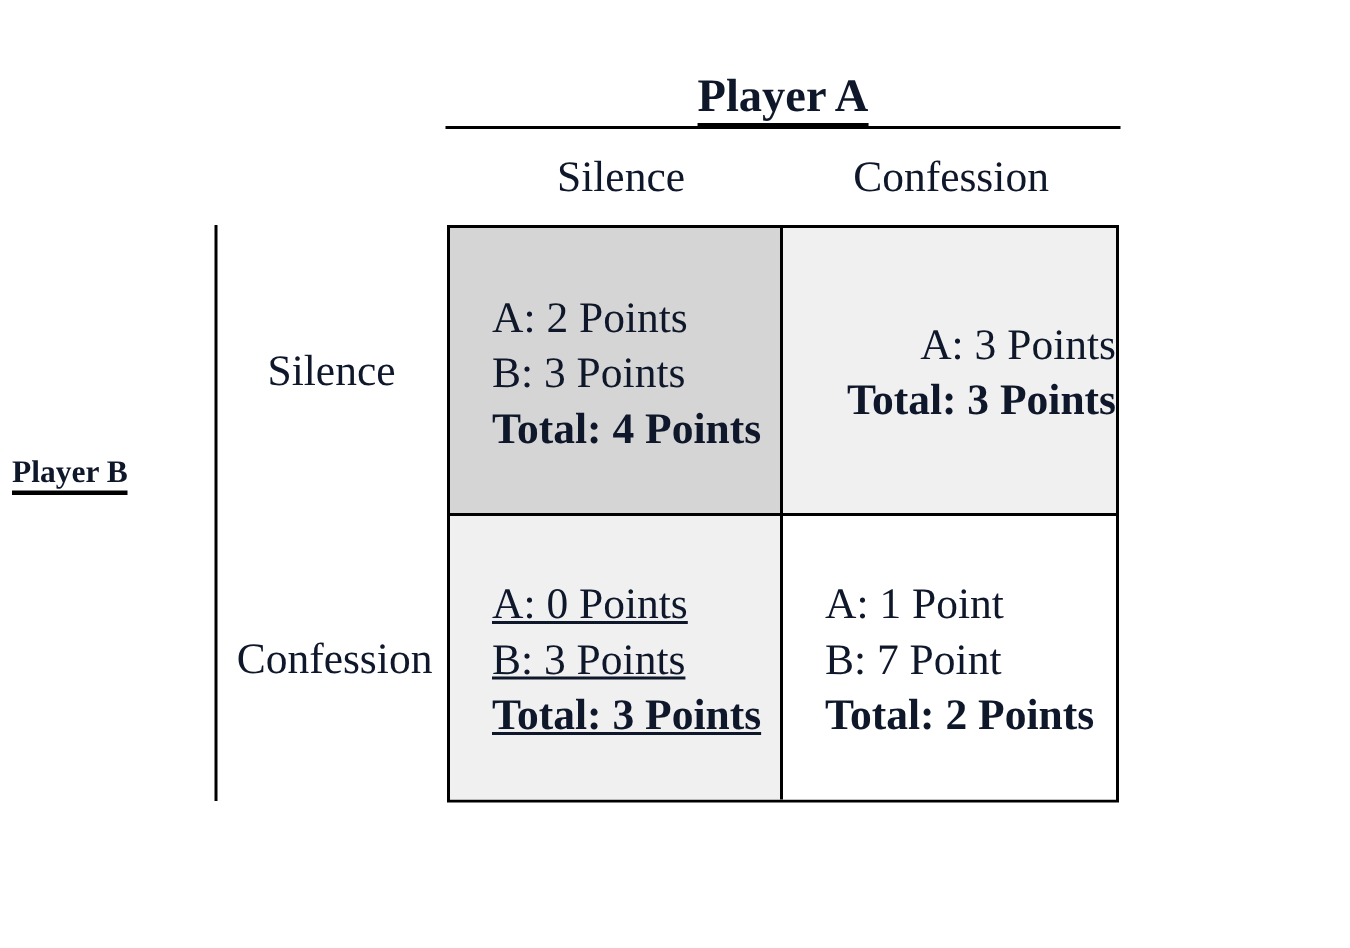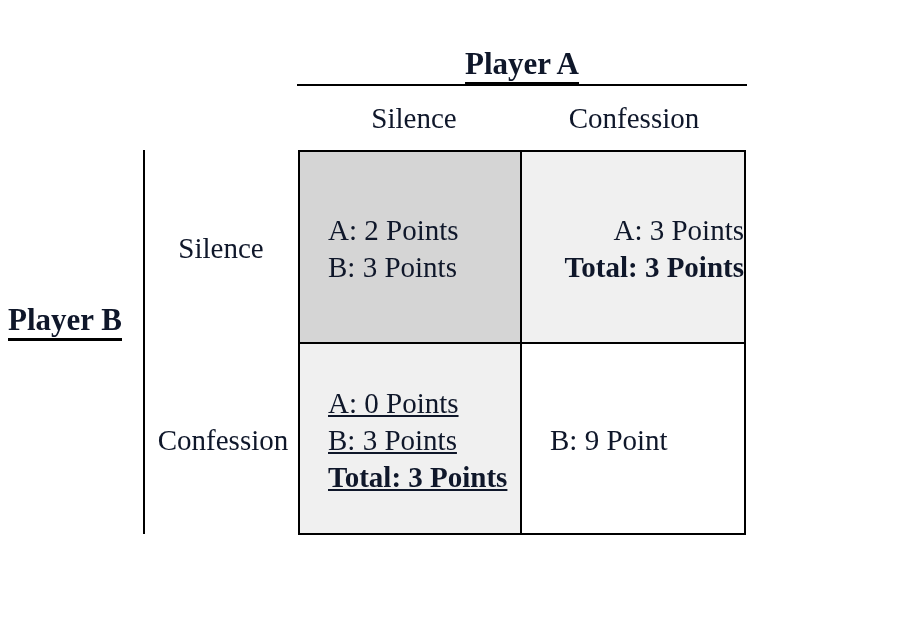--- a/index.html
+++ b/index.html
@@ -48,21 +48,21 @@
     font-size: 29px;
     white-space: nowrap;
   }
   .col-header-0 { left: 414px; }
   .col-header-1 { left: 634px; }
   
   .title-b {
     position: absolute;
     left: 8px;
     top: 303px;
-    font-size: 31px;
+    font-size: 21px;
     font-weight: bold;
     line-height: 1.1;
   }
   .left-rule {
     position: absolute;
     left: 143px;
     top: 150px;
     width: 2px;
     height: 384px;
     background: #000000;
@@ -127,28 +127,31 @@
   </div>
   <div class="left-rule"></div>
 
   <div class="row-header row-header-0">Silence</div>
   <div class="row-header row-header-1">Confession</div>
 
   <div class="grid">
     <div class="cell cell-0" style="background-color: rgb(213, 213, 213);">
       <div class="cell-line">A: 2 Points</div>
       <div class="cell-line">B: 3 Points</div>
+      <div class="cell-line total">Total: 4 Points</div>
     </div>
     <div class="cell cell-1" style="background-color: rgb(240, 240, 240);">
       <div class="cell-line">A: 3 Points</div>
       <div class="cell-line total">Total: 3 Points</div>
     </div>
     <div class="cell cell-2" style="background-color: rgb(240, 240, 240); text-decoration: underline;">
       <div class="cell-line">A: 0 Points</div>
       <div class="cell-line">B: 3 Points</div>
       <div class="cell-line total">Total: 3 Points</div>
     </div>
     <div class="cell cell-3" style="background-color: rgb(255, 255, 255);">
-      <div class="cell-line">B: 9 Point</div>
+      <div class="cell-line">A: 1 Point</div>
+      <div class="cell-line">B: 7 Point</div>
+      <div class="cell-line total">Total: 2 Points</div>
     </div>
   </div>
 
 </div>
 
 </body></html>

